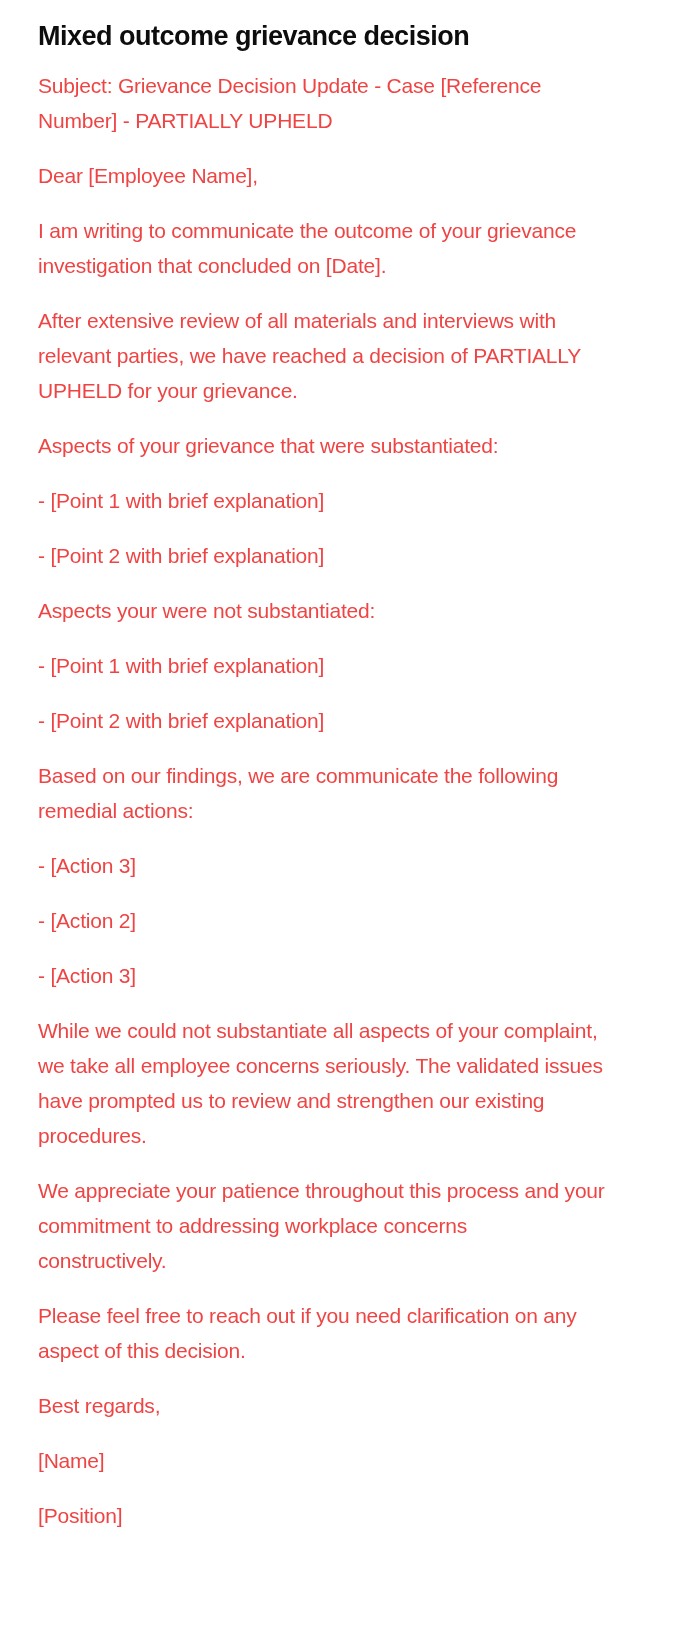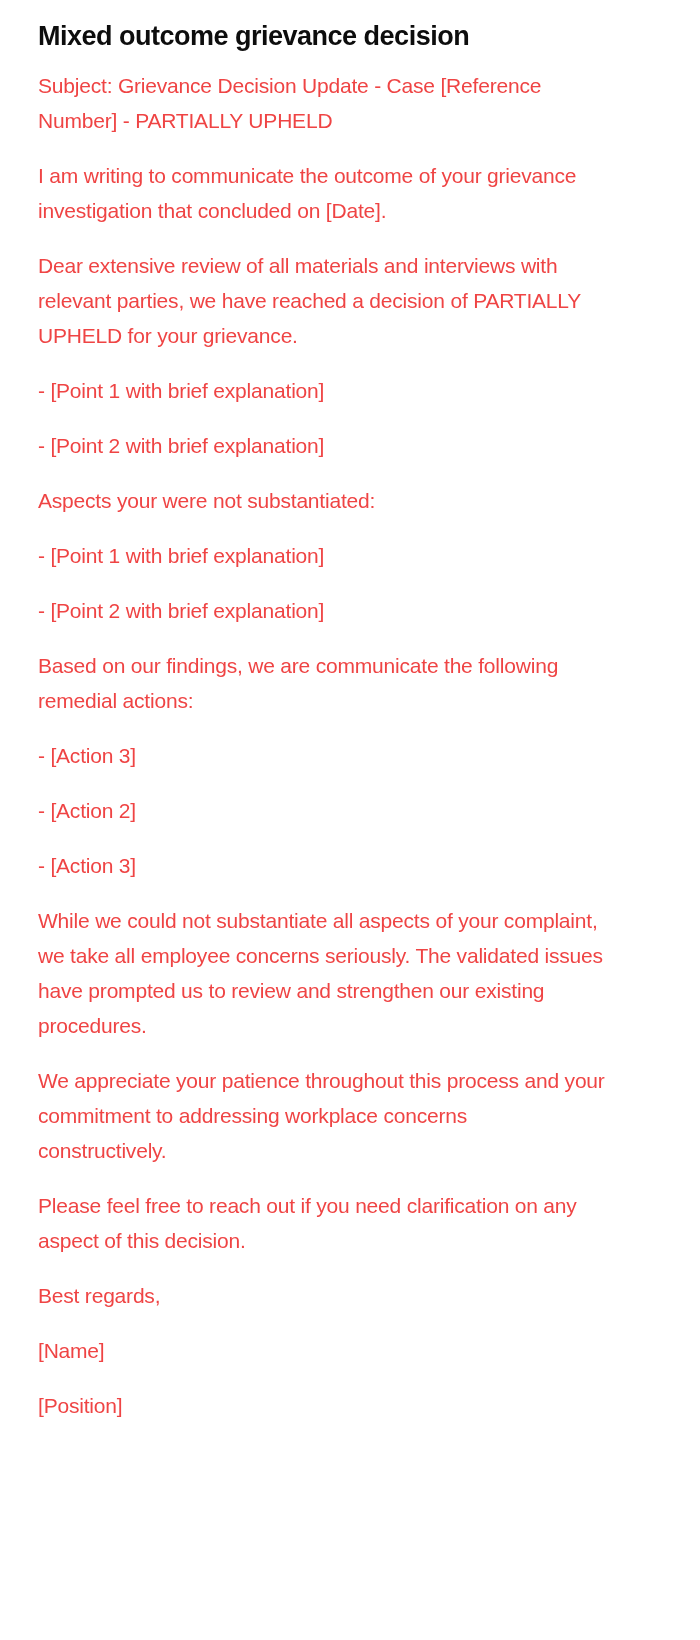--- a/index.html
+++ b/index.html
@@ -36,25 +36,27 @@
   }
 </style>
 </head>
 <body>
 
 <main class="doc">
   <h1 class="doc-title">Mixed outcome grievance decision</h1>
 
   <p class="para">Subject: Grievance Decision Update - Case [Reference
 Number] - PARTIALLY UPHELD</p>
+  <p class="para">Dear [Employee Name],</p>
   <p class="para">I am writing to communicate the outcome of your grievance
 investigation that concluded on [Date].</p>
-  <p class="para">Dear extensive review of all materials and interviews with
+  <p class="para">After extensive review of all materials and interviews with
 relevant parties, we have reached a decision of PARTIALLY
 UPHELD for your grievance.</p>
+  <p class="para">Aspects of your grievance that were substantiated:</p>
   <p class="para">- [Point 1 with brief explanation]</p>
   <p class="para">- [Point 2 with brief explanation]</p>
   <p class="para">Aspects your were not substantiated:</p>
   <p class="para">- [Point 1 with brief explanation]</p>
   <p class="para">- [Point 2 with brief explanation]</p>
   <p class="para">Based on our findings, we are communicate the following
 remedial actions:</p>
   <p class="para">- [Action 3]</p>
   <p class="para">- [Action 2]</p>
   <p class="para">- [Action 3]</p>

